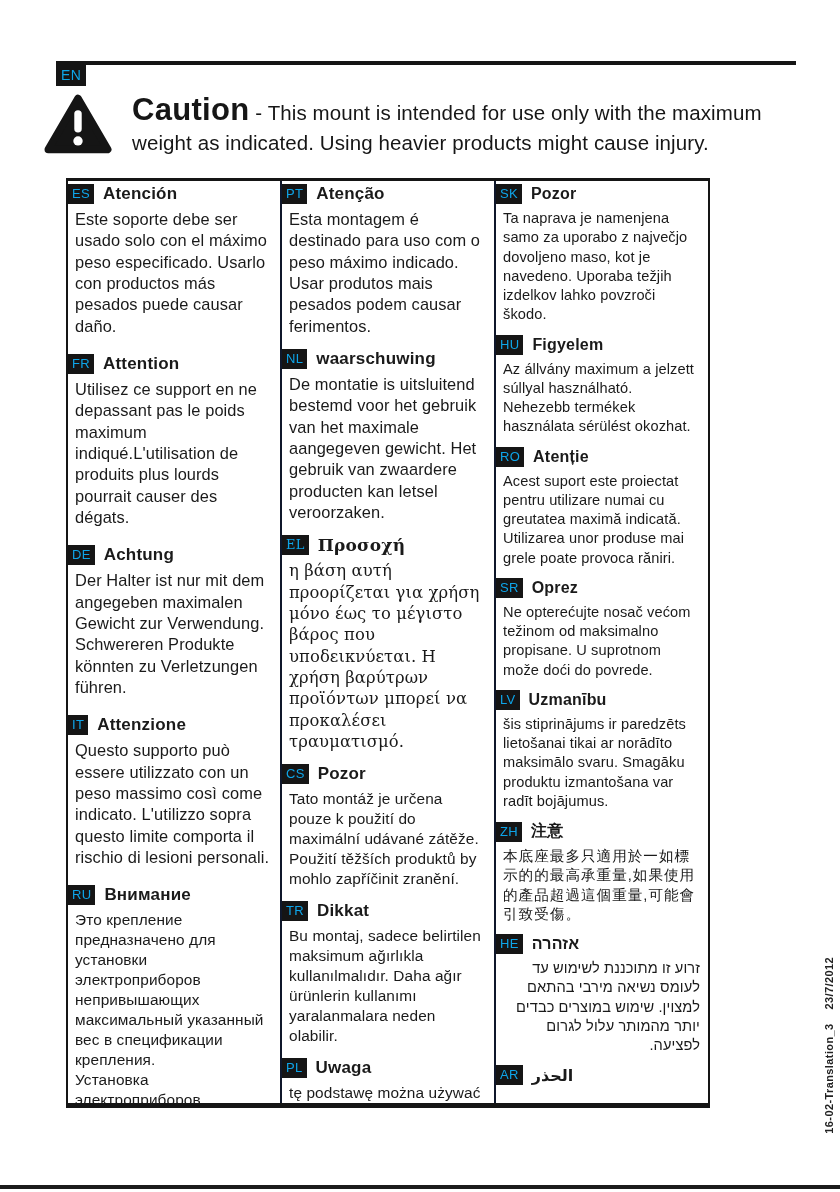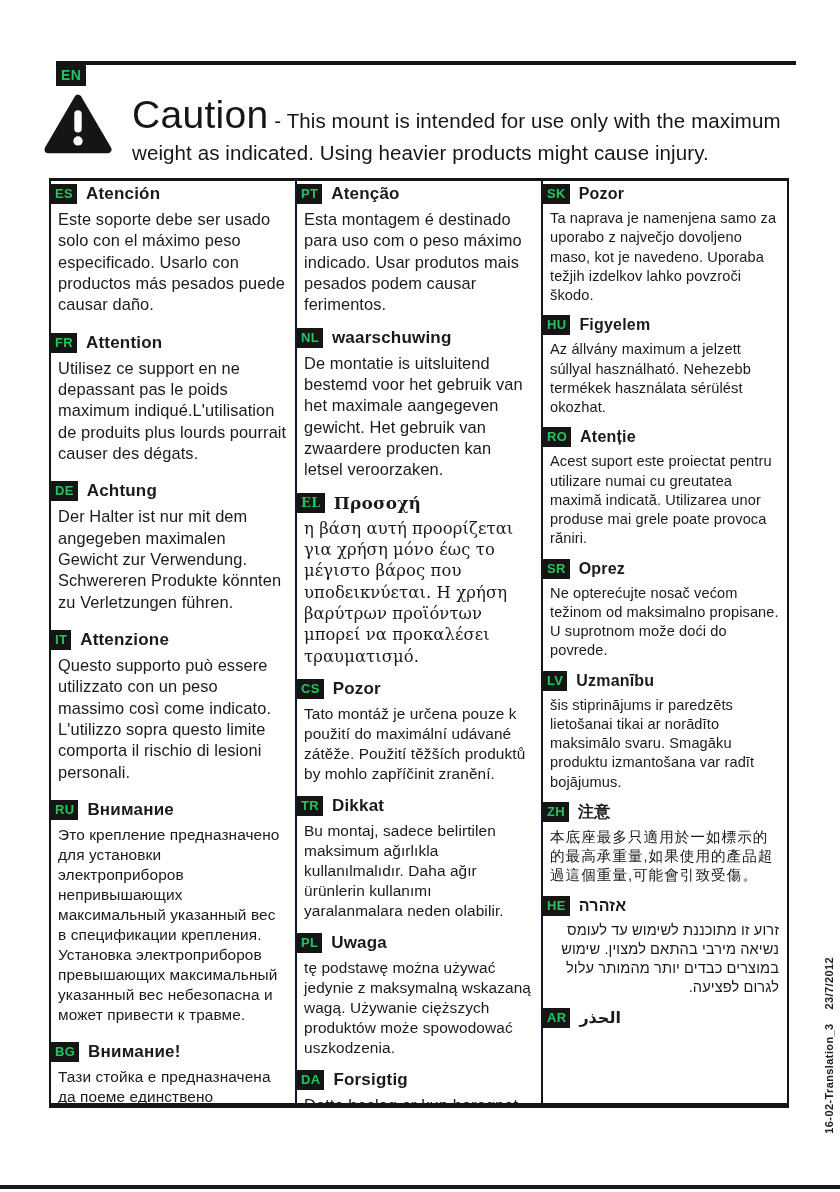--- a/index.html
+++ b/index.html
@@ -1,28 +1,28 @@
 <!DOCTYPE html>
 <html><head>
 <meta charset="utf-8">
 <style>
   html,body{margin:0;padding:0;overflow:hidden}
   body{width:840px;height:1192px;background:#ffffff;position:relative;
        font-family:"Liberation Sans","DejaVu Sans",sans-serif;color:#1a1a1a;}
   
   .rule{position:absolute;left:56px;right:44px;top:61px;height:4px;background:#151515}
-  .badge{display:inline-block;background:#151515;color:#22c55e;font-weight:bold;
+  .badge{display:inline-block;background:#151515;color:#0ea5e9;font-weight:normal;
          font-size:13px;line-height:1;padding:3px 4px 4px;letter-spacing:0.3px}
   .en-badge{position:absolute;left:56px;top:65px;font-size:14px;padding:3px 5px 4px}
   .caution{position:absolute;left:44px;top:90px;width:756px;display:flex;gap:20px;align-items:flex-start}
   .caution svg{flex:0 0 auto;margin-top:4px}
   .caution p{margin:0;font-size:20.5px;line-height:1.28;letter-spacing:0.1px;color:#161616}
-  .cap{font-size:39px;font-weight:normal;letter-spacing:0.3px}
-  
-  .tbl{position:absolute;left:49px;top:178px;width:740px;height:930px;box-sizing:border-box;
+  .cap{font-size:31px;font-weight:bold;letter-spacing:0.3px}
+  
+  .tbl{position:absolute;left:66px;top:178px;width:644px;height:930px;box-sizing:border-box;
        border:2px solid #151515;border-top-width:3px;border-bottom-width:5px;
        display:flex;overflow:hidden}
   .col{flex:1 1 0;padding:3px 8px 0 7px;overflow:hidden}
   .col + .col{border-left:2px solid #0f172a}
   .sec{margin-bottom:17px}
   .sec-head{display:flex;align-items:center;gap:9px;margin:0 0 5px -7px}
   .sec-head .badge{flex:0 0 auto}
   .title{font-weight:bold;font-size:17px;letter-spacing:0.2px}
   .body{font-size:16.4px;line-height:1.3;white-space:pre-line;letter-spacing:0.1px}
   

